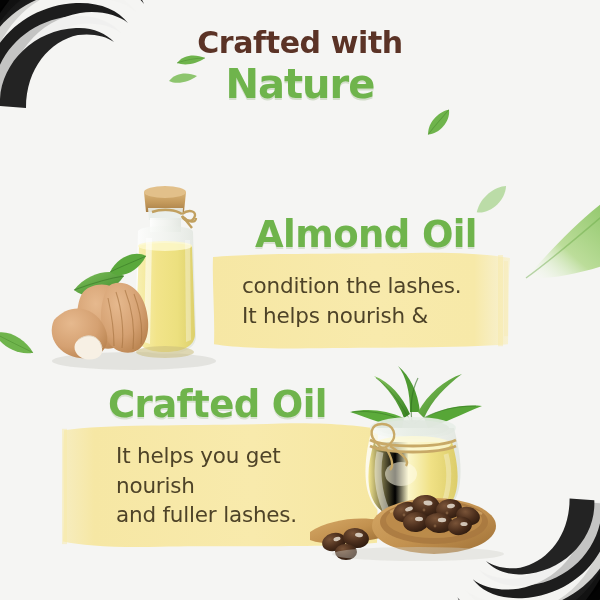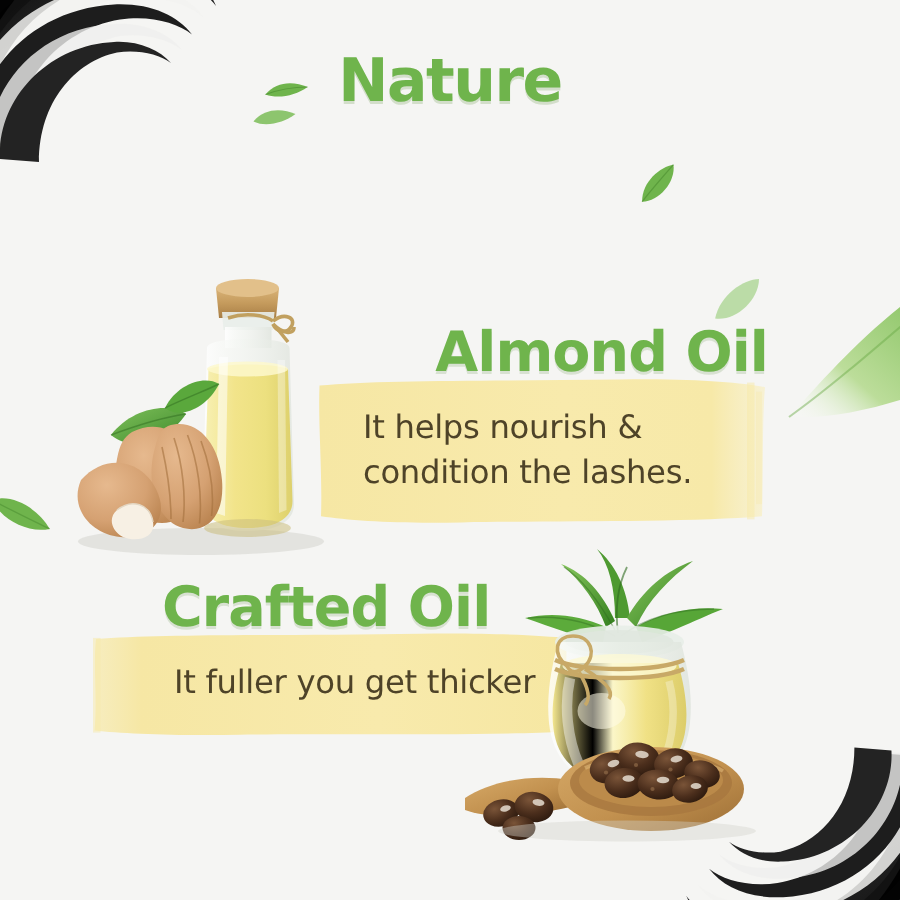--- a/index.html
+++ b/index.html
@@ -74,21 +74,21 @@
     font-family: "DejaVu Sans", sans-serif;
     font-size: 37px;
     font-weight: bold;
     letter-spacing: -0.6px;
     color: #6fb44c;
     line-height: 1.05;
     text-shadow: 0 2px 0 rgba(90,140,60,0.18);
     position: relative;
     z-index: 3;
   }
-  .sec-almond .sec-title { text-align: right; padding-left: 8px; }
+  .sec-almond .sec-title { text-align: center; padding-left: 8px; }
   .sec-castor .sec-title { text-align: left; padding-left: 48px; }
 
   
   .band-wrap {
     position: relative;
     margin-top: -4px;
   }
   .band {
     position: absolute;
     left: 0;
@@ -211,20 +211,21 @@
   </div>
 
   <div class="leaf" style="left:-8px; top:330px; width:44px; height:26px; transform:rotate(16deg);">
     <svg viewBox="0 0 44 26" width="44" height="26">
       <path d="M1 9 C 12 1, 32 6, 43 17 C 30 24, 10 20, 1 9 Z" fill="#6fb44c"></path>
       <path d="M1 9 C 14 12, 32 15, 43 17" stroke="#4f9133" stroke-width="0.9" fill="none" opacity="0.6"></path>
     </svg>
   </div>
 
   <div class="heading">
+    <div class="heading-top" style="color: rgb(91, 51, 38);">Crafted with</div>
     <div class="heading-main" style="color: rgb(111, 180, 76);">Nature</div>
   </div>
 
   <div class="photo photo-almond">
     <svg viewBox="0 0 212 206" width="212" height="206">
       <defs>
         <linearGradient id="oilA" x1="0" y1="0" x2="1" y2="0">
           <stop offset="0%" stop-color="#f7f0b4"></stop>
           <stop offset="35%" stop-color="#f2e48a"></stop>
           <stop offset="70%" stop-color="#ece07f"></stop>
@@ -433,22 +434,22 @@
             <stop offset="100%" stop-color="#f9eeb9" stop-opacity="0.55"></stop>
           </linearGradient>
         </defs>
         <path d="M1 6 C 40 2, 120 3, 200 2 C 250 1, 282 4, 298 7 C 296 30, 297 62, 296 92
                  C 250 96, 160 95, 96 96 C 56 97, 22 95, 2 92 C 3 62, 0 32, 1 6 Z" fill="url(#yb1)"></path>
         <rect x="286" y="4" width="5" height="90" fill="#f7e9a8" opacity="0.5"></rect>
         <rect x="292" y="10" width="4" height="74" fill="#f7e9a8" opacity="0.35"></rect>
       </svg>
 
       <div class="sec-body" style="color: rgb(78, 67, 40);">
+        <div>condition the lashes.</div>
         <div>It helps nourish &amp;</div>
-        <div>condition the lashes.</div>
       </div>
     </div>
   </div>
 
   <div class="section sec-castor">
     <div class="sec-title" style="color: rgb(111, 180, 76);">Crafted Oil</div>
 
     <div class="band-wrap">
       <svg class="band" viewBox="0 0 320 100" preserveAspectRatio="none">
         <defs>
@@ -458,18 +459,19 @@
             <stop offset="60%" stop-color="#f8eaac"></stop>
             <stop offset="100%" stop-color="#f6e7a2"></stop>
           </linearGradient>
         </defs>
         <path d="M4 7 C 50 2, 140 4, 220 2 C 268 1, 302 4, 318 6 C 317 32, 318 64, 317 93
                  C 270 97, 170 95, 100 96 C 56 97, 22 95, 3 92 C 5 62, 2 32, 4 7 Z" fill="url(#yb2)"></path>
         <rect x="2" y="6" width="5" height="88" fill="#f7e9a8" opacity="0.5"></rect>
       </svg>
 
       <div class="sec-body" style="color: rgb(78, 67, 40);">
-        <div>It fuller you get thicker</div>
+        <div>It helps you get nourish</div>
+        <div>and fuller lashes.</div>
       </div>
     </div>
   </div>
 
 </div>
 
 </body></html>

